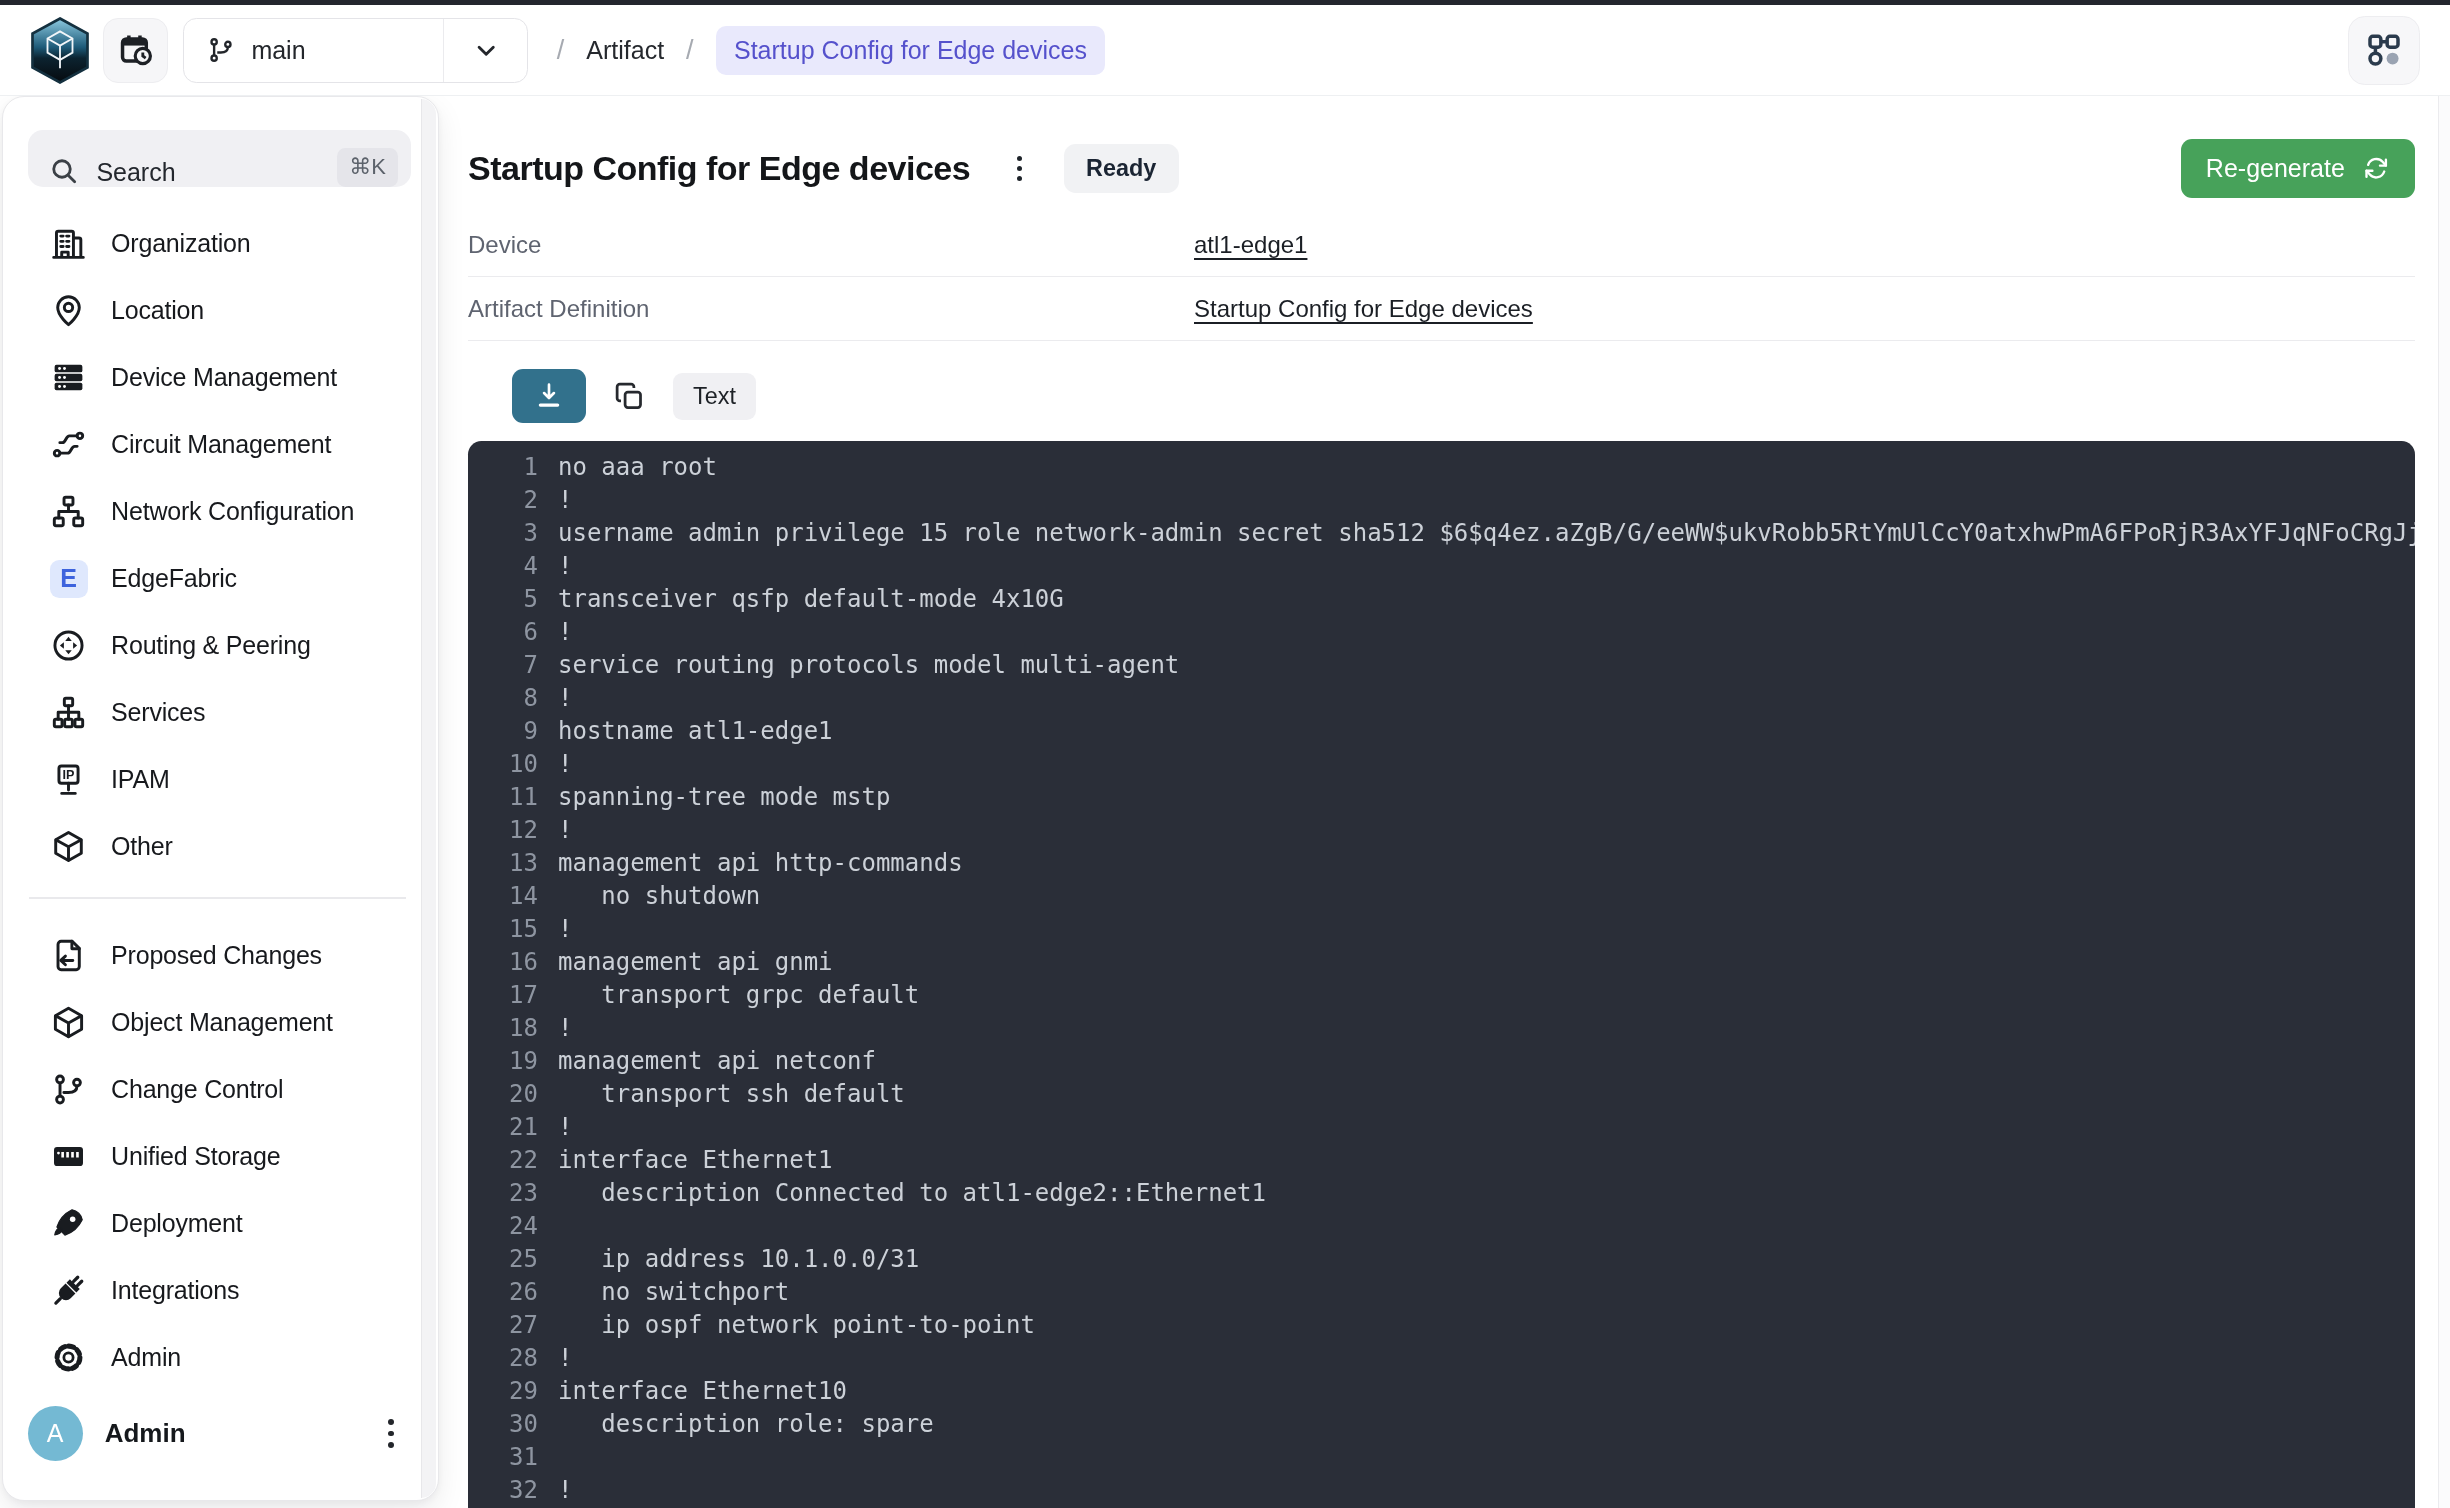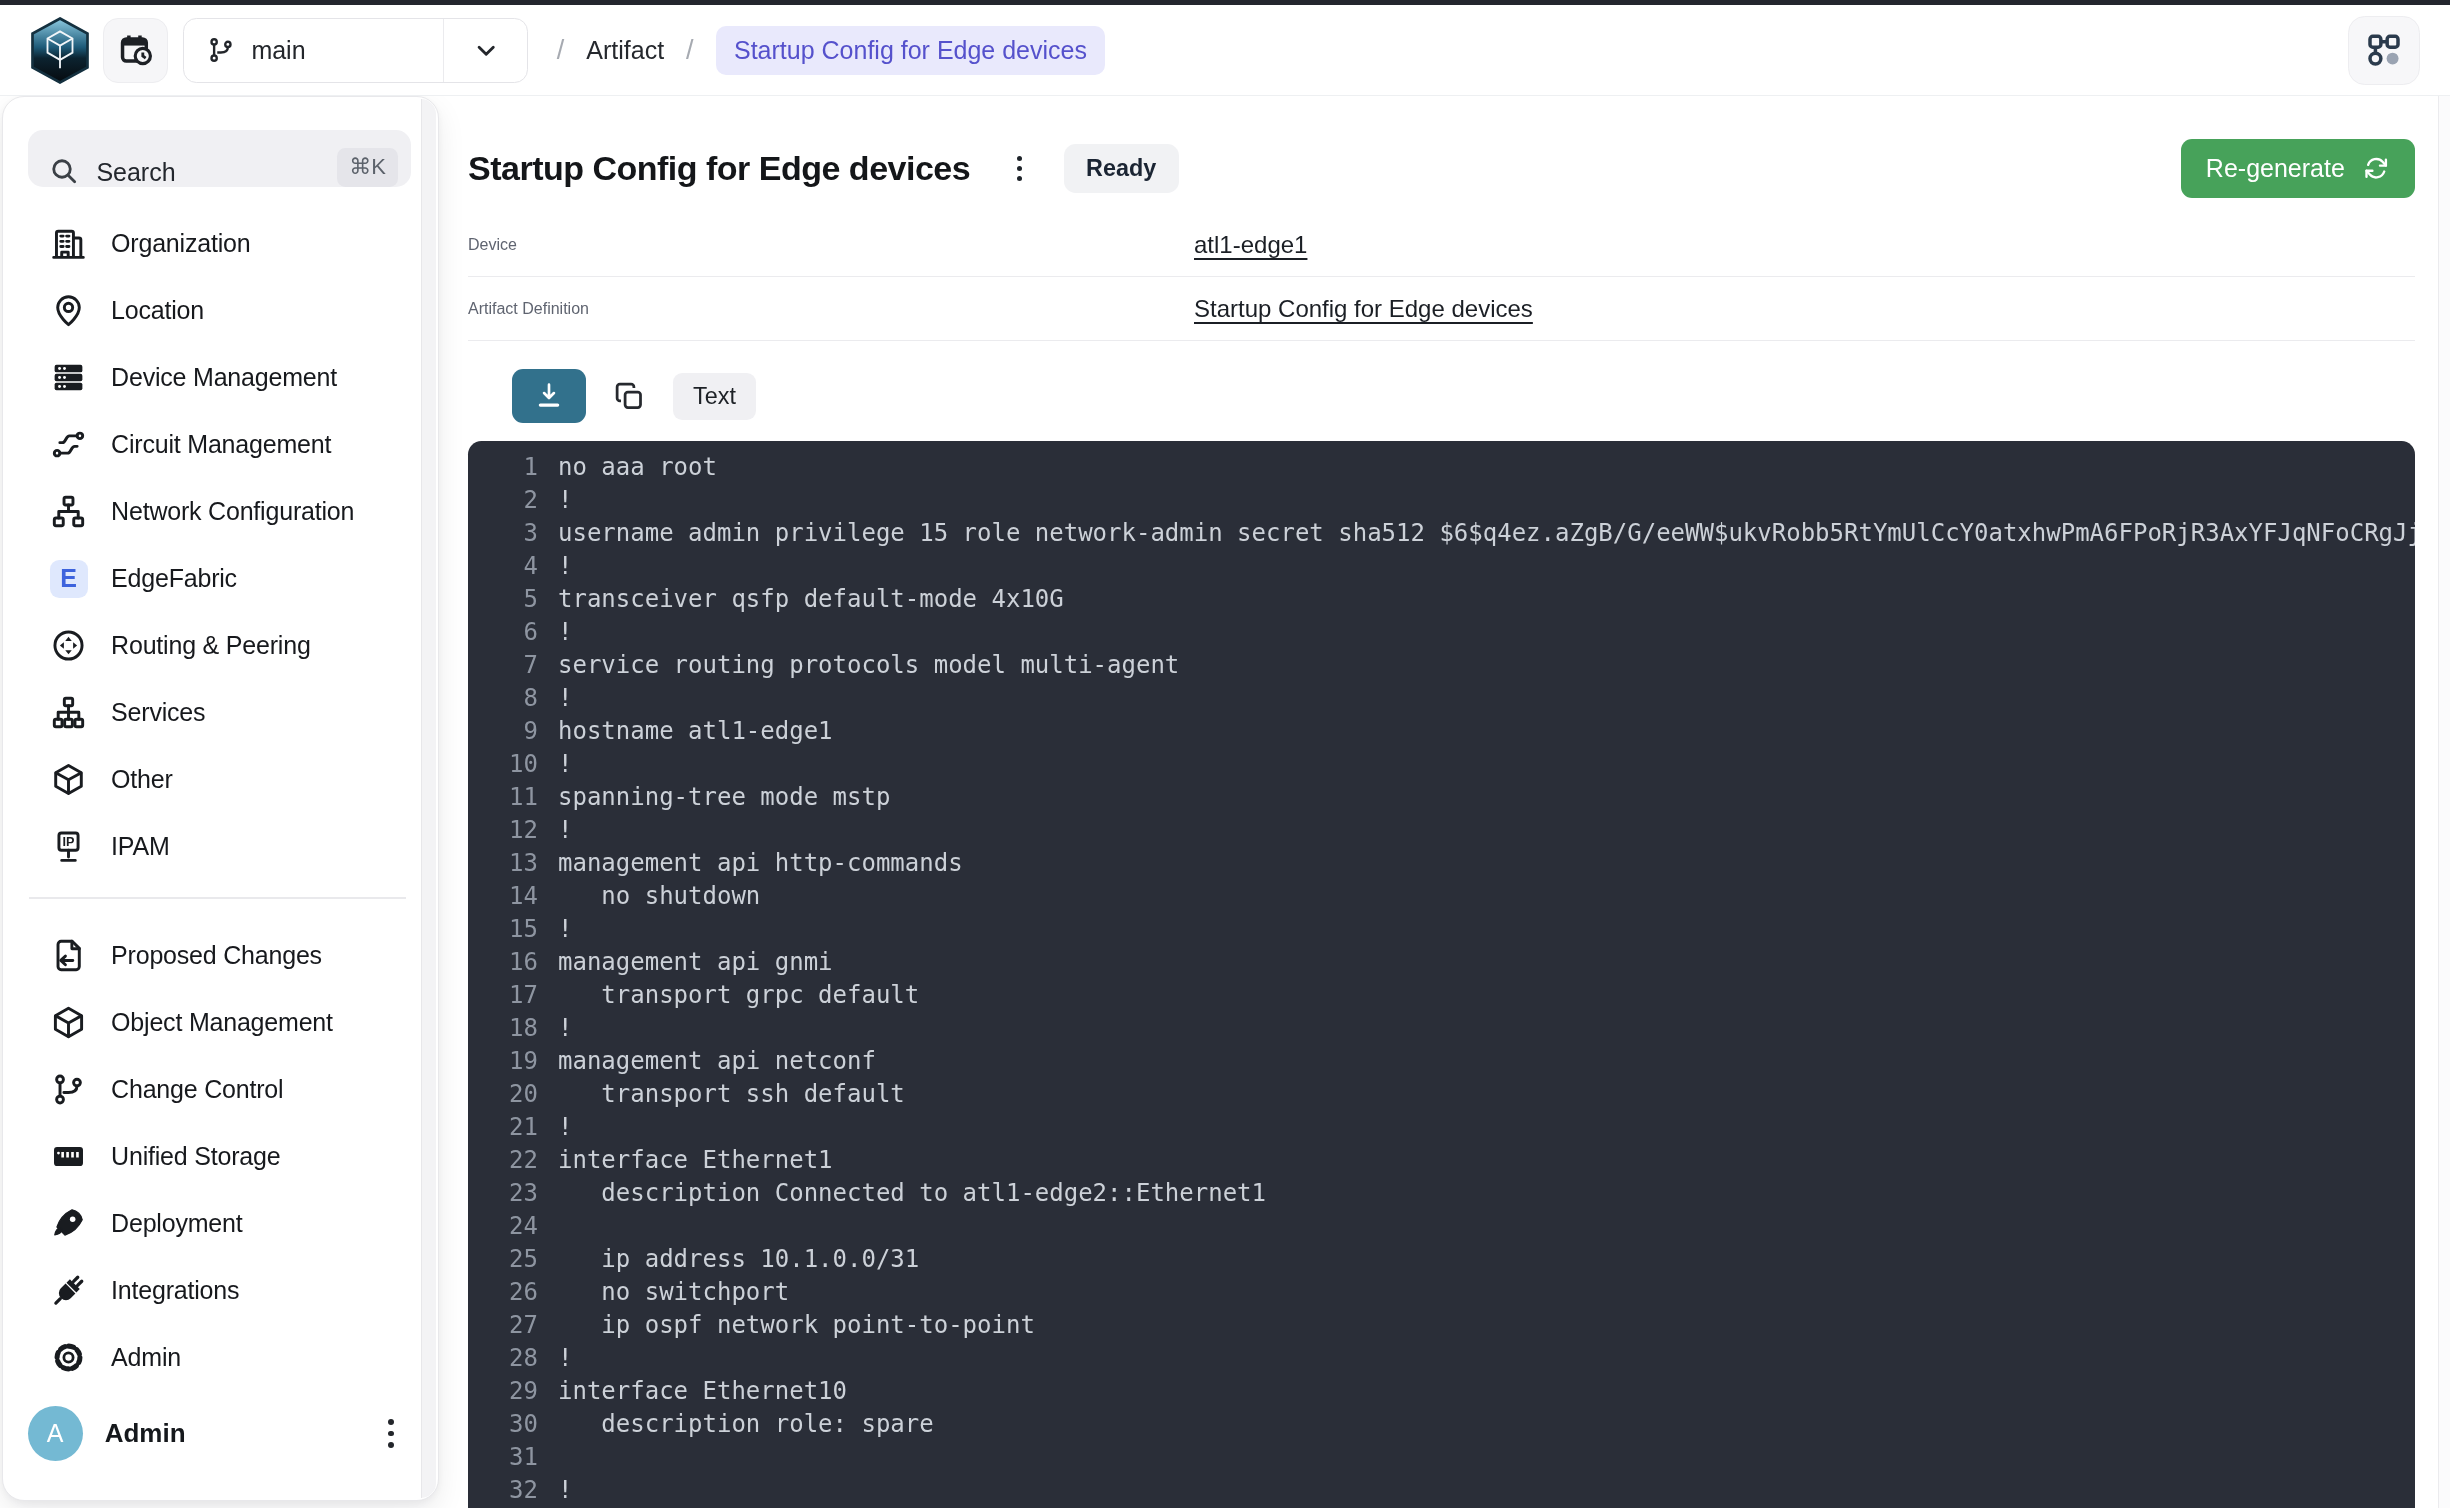--- a/index.html
+++ b/index.html
@@ -69,21 +69,21 @@
   .dots-btn i { width:5px; height:5px; border-radius:50%; background:#1e232a; }
   .status-badge { margin-left:35px; background:#f1f2f4; border-radius:11.7px; padding:11px 22.6px; font-size:23.4px;
     font-weight:600; color:#1b2533; }
   .header-spacer { flex:1; }
   .regen-btn { background:var(--accent_green,#47a25a); color:#fff; border:none; border-radius:11px; height:59px;
     padding:0 25px; font-size:25px; font-weight:500; display:flex; align-items:center; gap:16.7px; cursor:pointer;
     font-family:inherit; }
   .regen-btn svg { width:28.4px; height:28.4px; }
   .fields { margin-top:15px; }
   .field-row { height:64px; display:flex; align-items:center; border-bottom:1.7px solid #ebebee; }
-  .field-label { width:726px; font-size:16px; color:#5f6470; }
+  .field-label { width:726px; font-size:24px; color:#5f6470; }
   .field-value { font-size:24px; color:#1b1f25; text-decoration:underline; text-underline-offset:5px;
     text-decoration-thickness:1.7px; cursor:pointer; }
   .code-toolbar { margin-top:28px; display:flex; align-items:center;margin-left:44px; }
   .dl-btn { width:74px; height:54px; background:var(--teal,#32718c); border:none; border-radius:11px;
     display:flex; align-items:center; justify-content:center; cursor:pointer; }
   .dl-btn svg { width:32px; height:32px; }
   .copy-btn { margin-left:27px; background:none; border:none; color:#26292e; cursor:pointer; display:flex; }
   .copy-btn svg { width:33px; height:33px; }
   .fmt-pill { margin-left:27px; background:#f0f0f3; border-radius:9.2px; padding:10px 20px; font-size:23.4px;
     font-weight:500; color:#1d2126; cursor:pointer; }
@@ -258,35 +258,35 @@
               <rect x="9.5" y="16.4" width="5" height="4.8" rx="1"></rect>
               <rect x="16.2" y="16.4" width="5" height="4.8" rx="1"></rect>
               <path d="M12 7.6v4.2M12 11.8H5.3v4.6M12 11.8v4.6M12 11.8h6.7v4.6"></path>
             </svg>
           </span>
           <span class="nav-label">Services</span>
         </div>
         <div class="nav-item">
           <span class="nav-ic">
             <svg viewBox="0 0 24 24" fill="none" stroke="currentColor" stroke-width="1.9" stroke-linecap="round" stroke-linejoin="round">
-              <path d="M12 2.9 20.3 7.6v8.8L12 21.1 3.7 16.4V7.6L12 2.9z"></path>
-              <path d="M4 7.8 12 12.2l8-4.4M12 12.2v8.6"></path>
-            </svg>
-          </span>
-          <span class="nav-label">Other</span>
-        </div>
-        <div class="nav-item">
-          <span class="nav-ic">
-            <svg viewBox="0 0 24 24" fill="none" stroke="currentColor" stroke-width="1.9" stroke-linecap="round" stroke-linejoin="round">
               <rect x="5.8" y="3.2" width="12.4" height="11.2" rx="1.6"></rect>
               <path d="M12 14.4v4.4M7.6 21h8.8"></path>
               <text x="12" y="11.4" font-size="8.2" font-weight="bold" fill="currentColor" stroke="none" text-anchor="middle" font-family="Liberation Sans, sans-serif">IP</text>
             </svg>
           </span>
           <span class="nav-label">IPAM</span>
+        </div>
+        <div class="nav-item">
+          <span class="nav-ic">
+            <svg viewBox="0 0 24 24" fill="none" stroke="currentColor" stroke-width="1.9" stroke-linecap="round" stroke-linejoin="round">
+              <path d="M12 2.9 20.3 7.6v8.8L12 21.1 3.7 16.4V7.6L12 2.9z"></path>
+              <path d="M4 7.8 12 12.2l8-4.4M12 12.2v8.6"></path>
+            </svg>
+          </span>
+          <span class="nav-label">Other</span>
         </div>
       </div>
     <div class="nav-divider"></div>
     <div class="nav">
         <div class="nav-item">
           <span class="nav-ic">
             <svg viewBox="0 0 24 24" fill="none" stroke="currentColor" stroke-width="1.9" stroke-linecap="round" stroke-linejoin="round">
               <path d="M7.2 2.8h7.2L19 7.4v11.8a2 2 0 0 1-2 2H7.2a2 2 0 0 1-2-2V4.8a2 2 0 0 1 2-2z"></path>
               <path d="M14.2 2.8v4.8H19M10 12.4l-3 2.8 3 2.8M7.3 15.2h7.5"></path>
             </svg>

